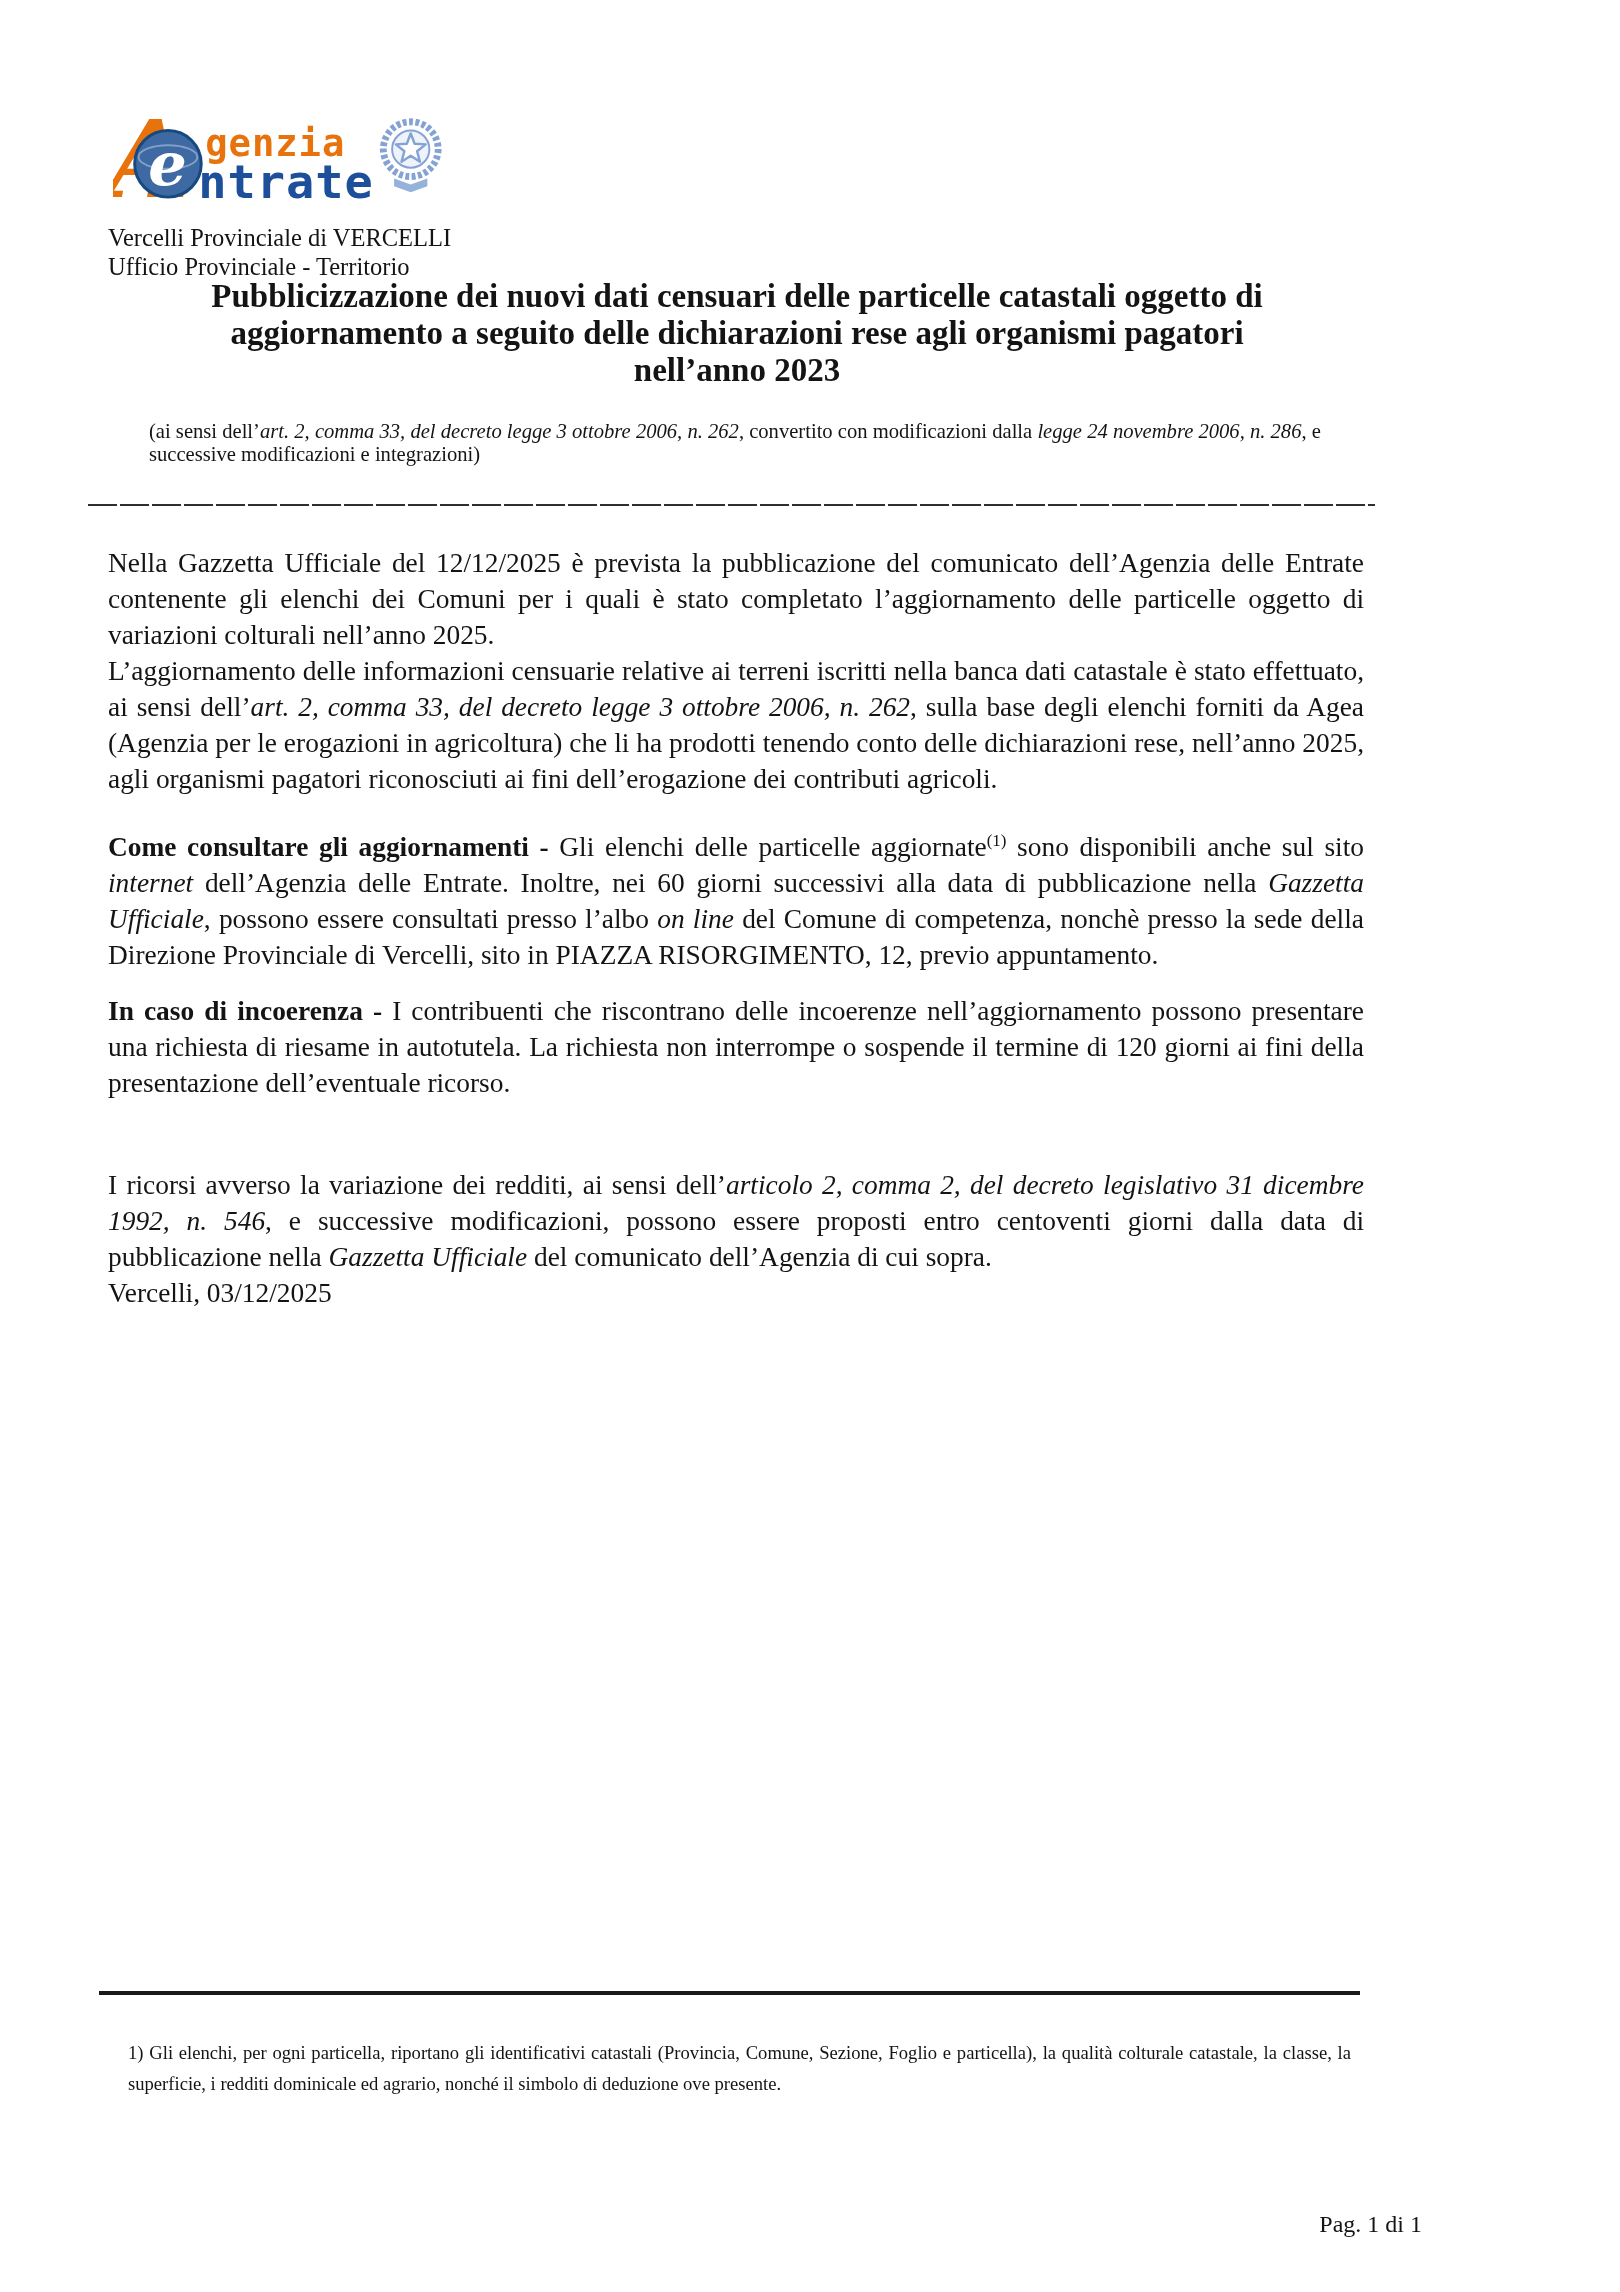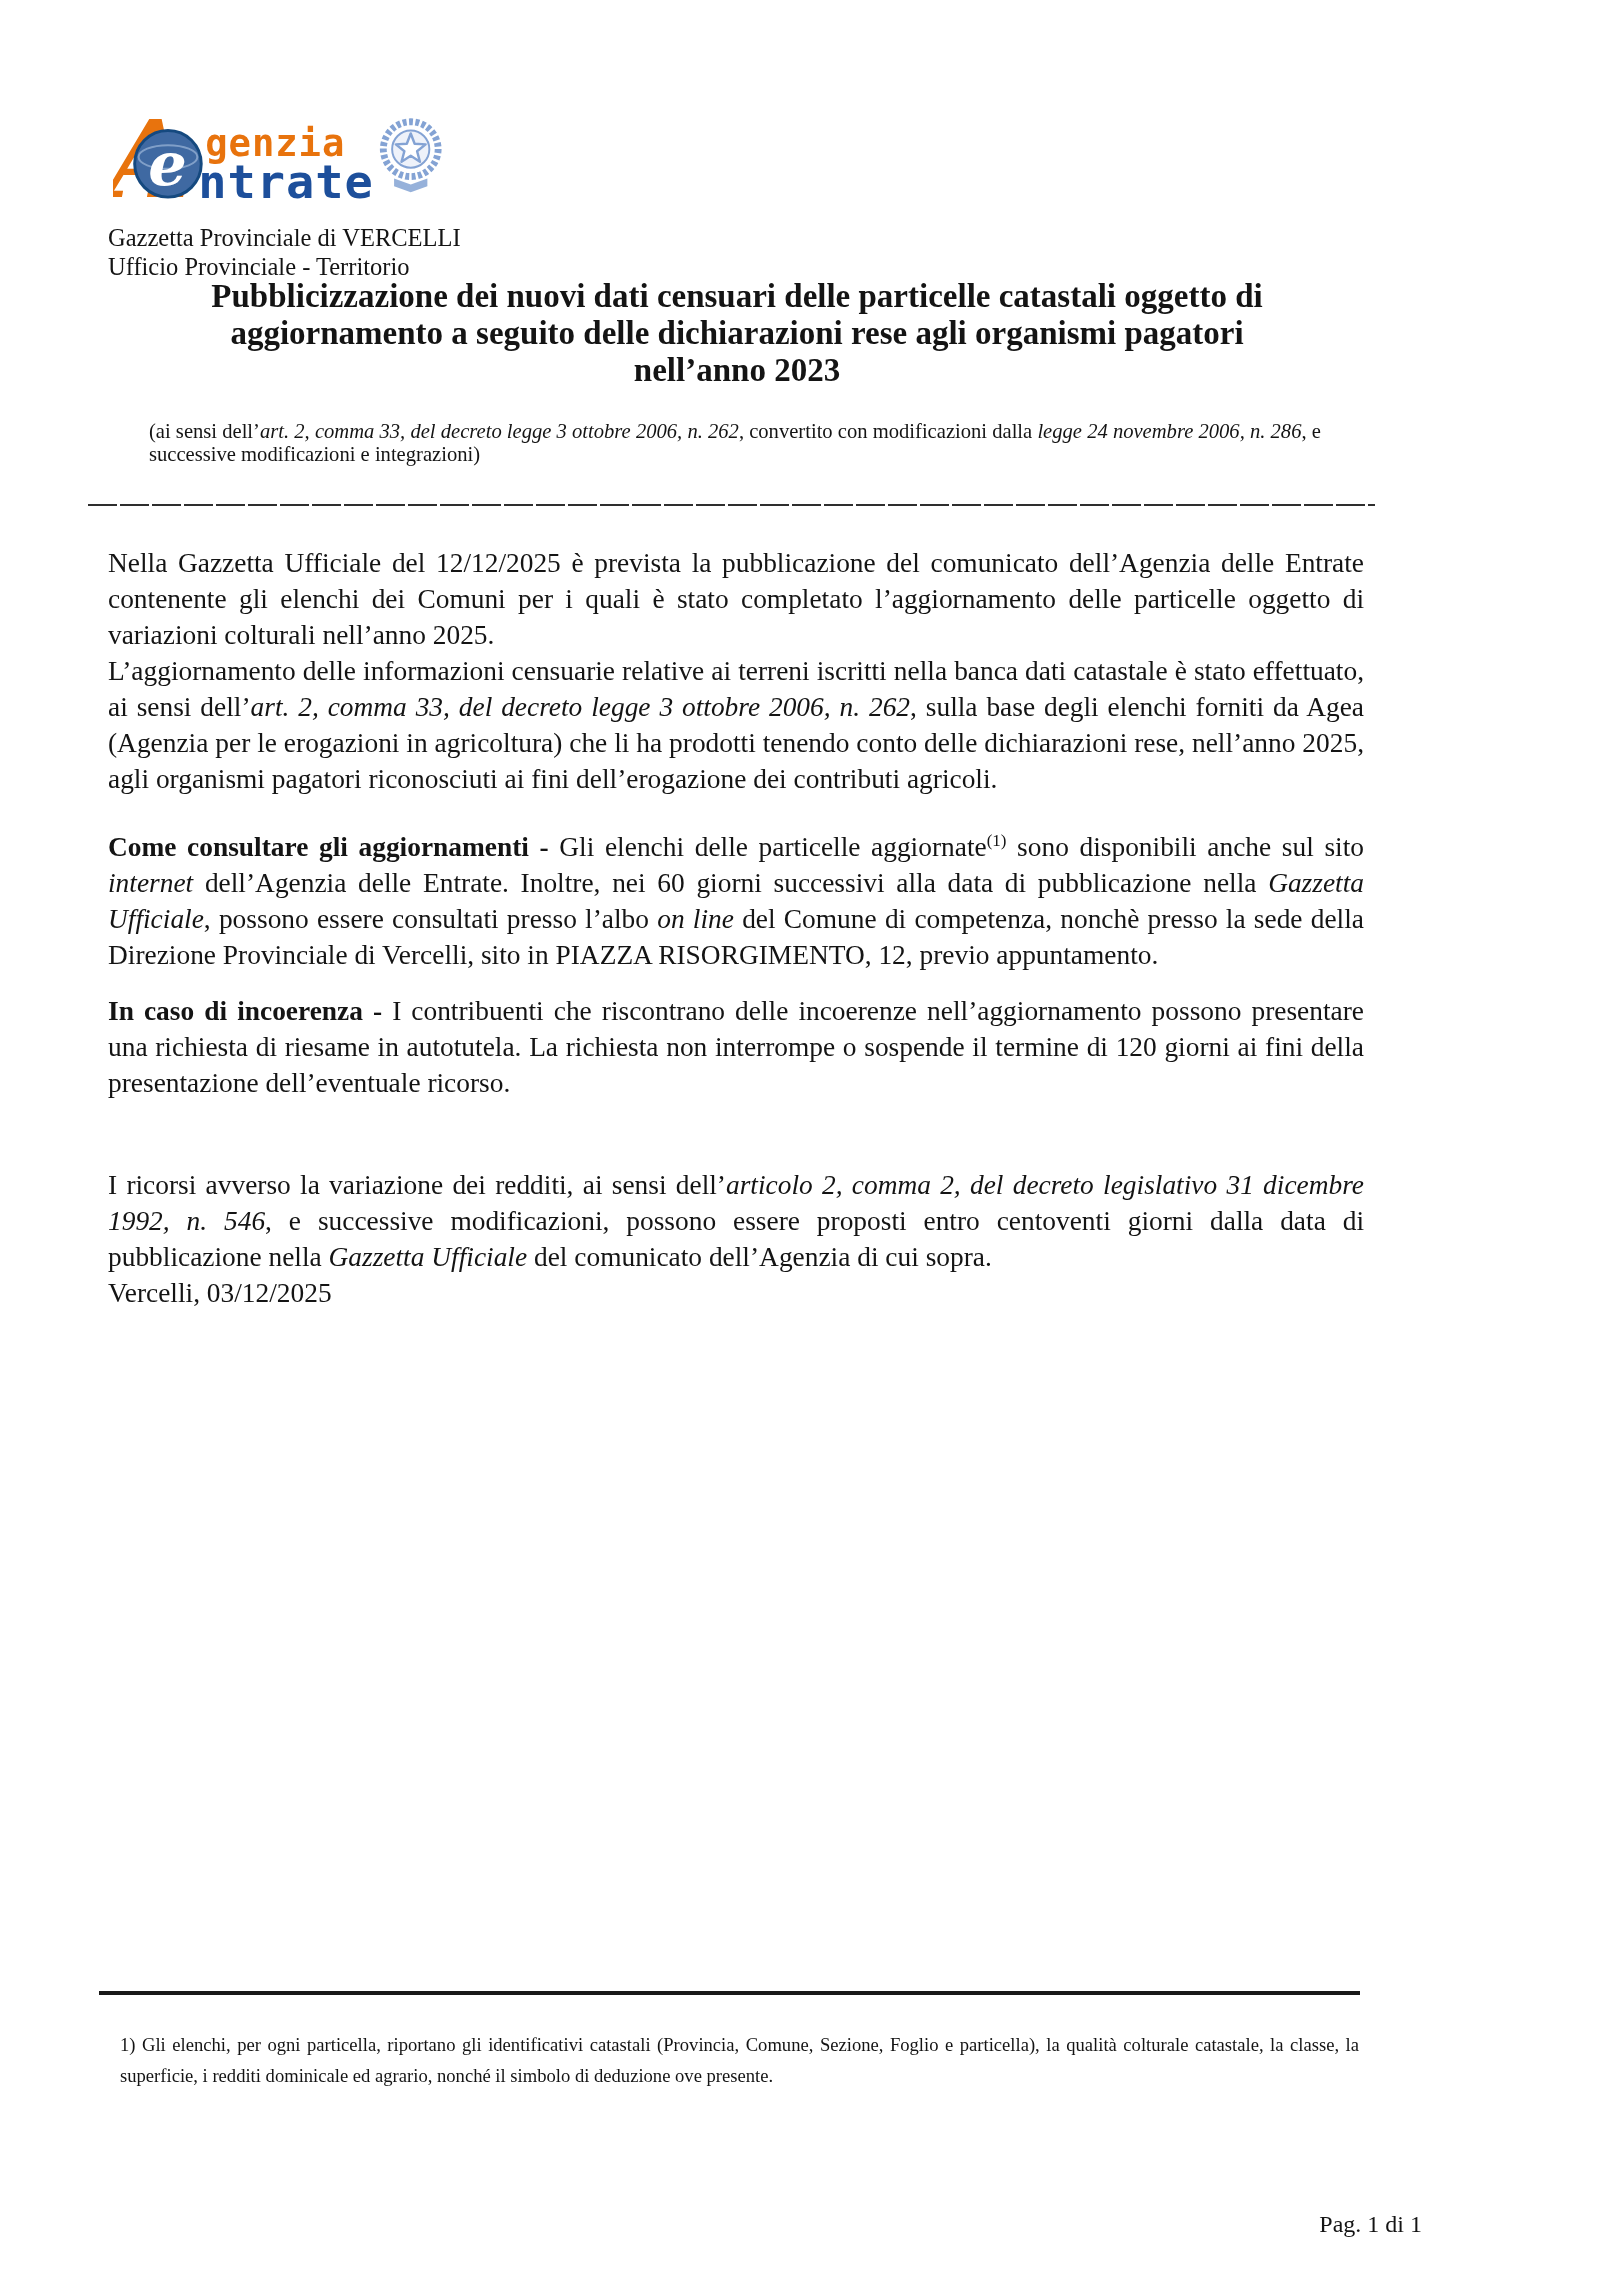--- a/index.html
+++ b/index.html
@@ -47,21 +47,21 @@
   .dateline{margin-top:61px;text-align:left;}
   sup.fn-ref{font-size:0.62em;line-height:0;vertical-align:super;}
   
   .rule-foot{
     position:absolute;left:99px;top:1991px;width:1261px;height:3.9px;background:#191919;
   }
   .footnote{
     position:absolute;left:116px;top:2025px;width:1247px;
     font-size:18.6px;line-height:31px;text-align:justify;
   }
-  .footnote p{margin:4px;}
+  .footnote p{margin:12px;}
   
   .pagenum{
     position:absolute;left:1187px;top:2211px;width:235px;
     text-align:right;font-size:24px;
   }
 </style>
 </head>
 <body>
 
 <div class="page">
@@ -83,21 +83,21 @@
       <g transform="translate(272,2)">
         <circle cx="32" cy="38" r="28" fill="none" stroke="#84a3d4" stroke-width="7" stroke-dasharray="4 2.5"></circle>
         <circle cx="32" cy="38" r="19" fill="#eef2fa" stroke="#84a3d4" stroke-width="2"></circle>
         <path d="M32 22 L36 32.5 L47.2 33.1 L38.5 40.1 L41.4 50.9 L32 44.8 L22.6 50.9 L25.5 40.1 L16.8 33.1 L28 32.5 Z" fill="#ffffff" stroke="#84a3d4" stroke-width="2.5" stroke-linejoin="round"></path>
         <path d="M15 68 L32 74 L49 68 L49 76 L32 82 L15 76 Z" fill="#84a3d4" opacity="0.85"></path>
       </g>
     </svg>
   </div>
 
   <div class="office">
-    <div>Gazzetta Provinciale di VERCELLI</div>
+    <div>Vercelli Provinciale di VERCELLI</div>
     <div>Ufficio Provinciale - Territorio</div>
   </div>
 
   <div class="doc-title">
     <div>Pubblicizzazione dei nuovi dati censuari delle particelle catastali oggetto di</div>
     <div>aggiornamento a seguito delle dichiarazioni rese agli organismi pagatori</div>
     <div>nell’anno 2023</div>
   </div>
 
   <div class="doc-subtitle">

